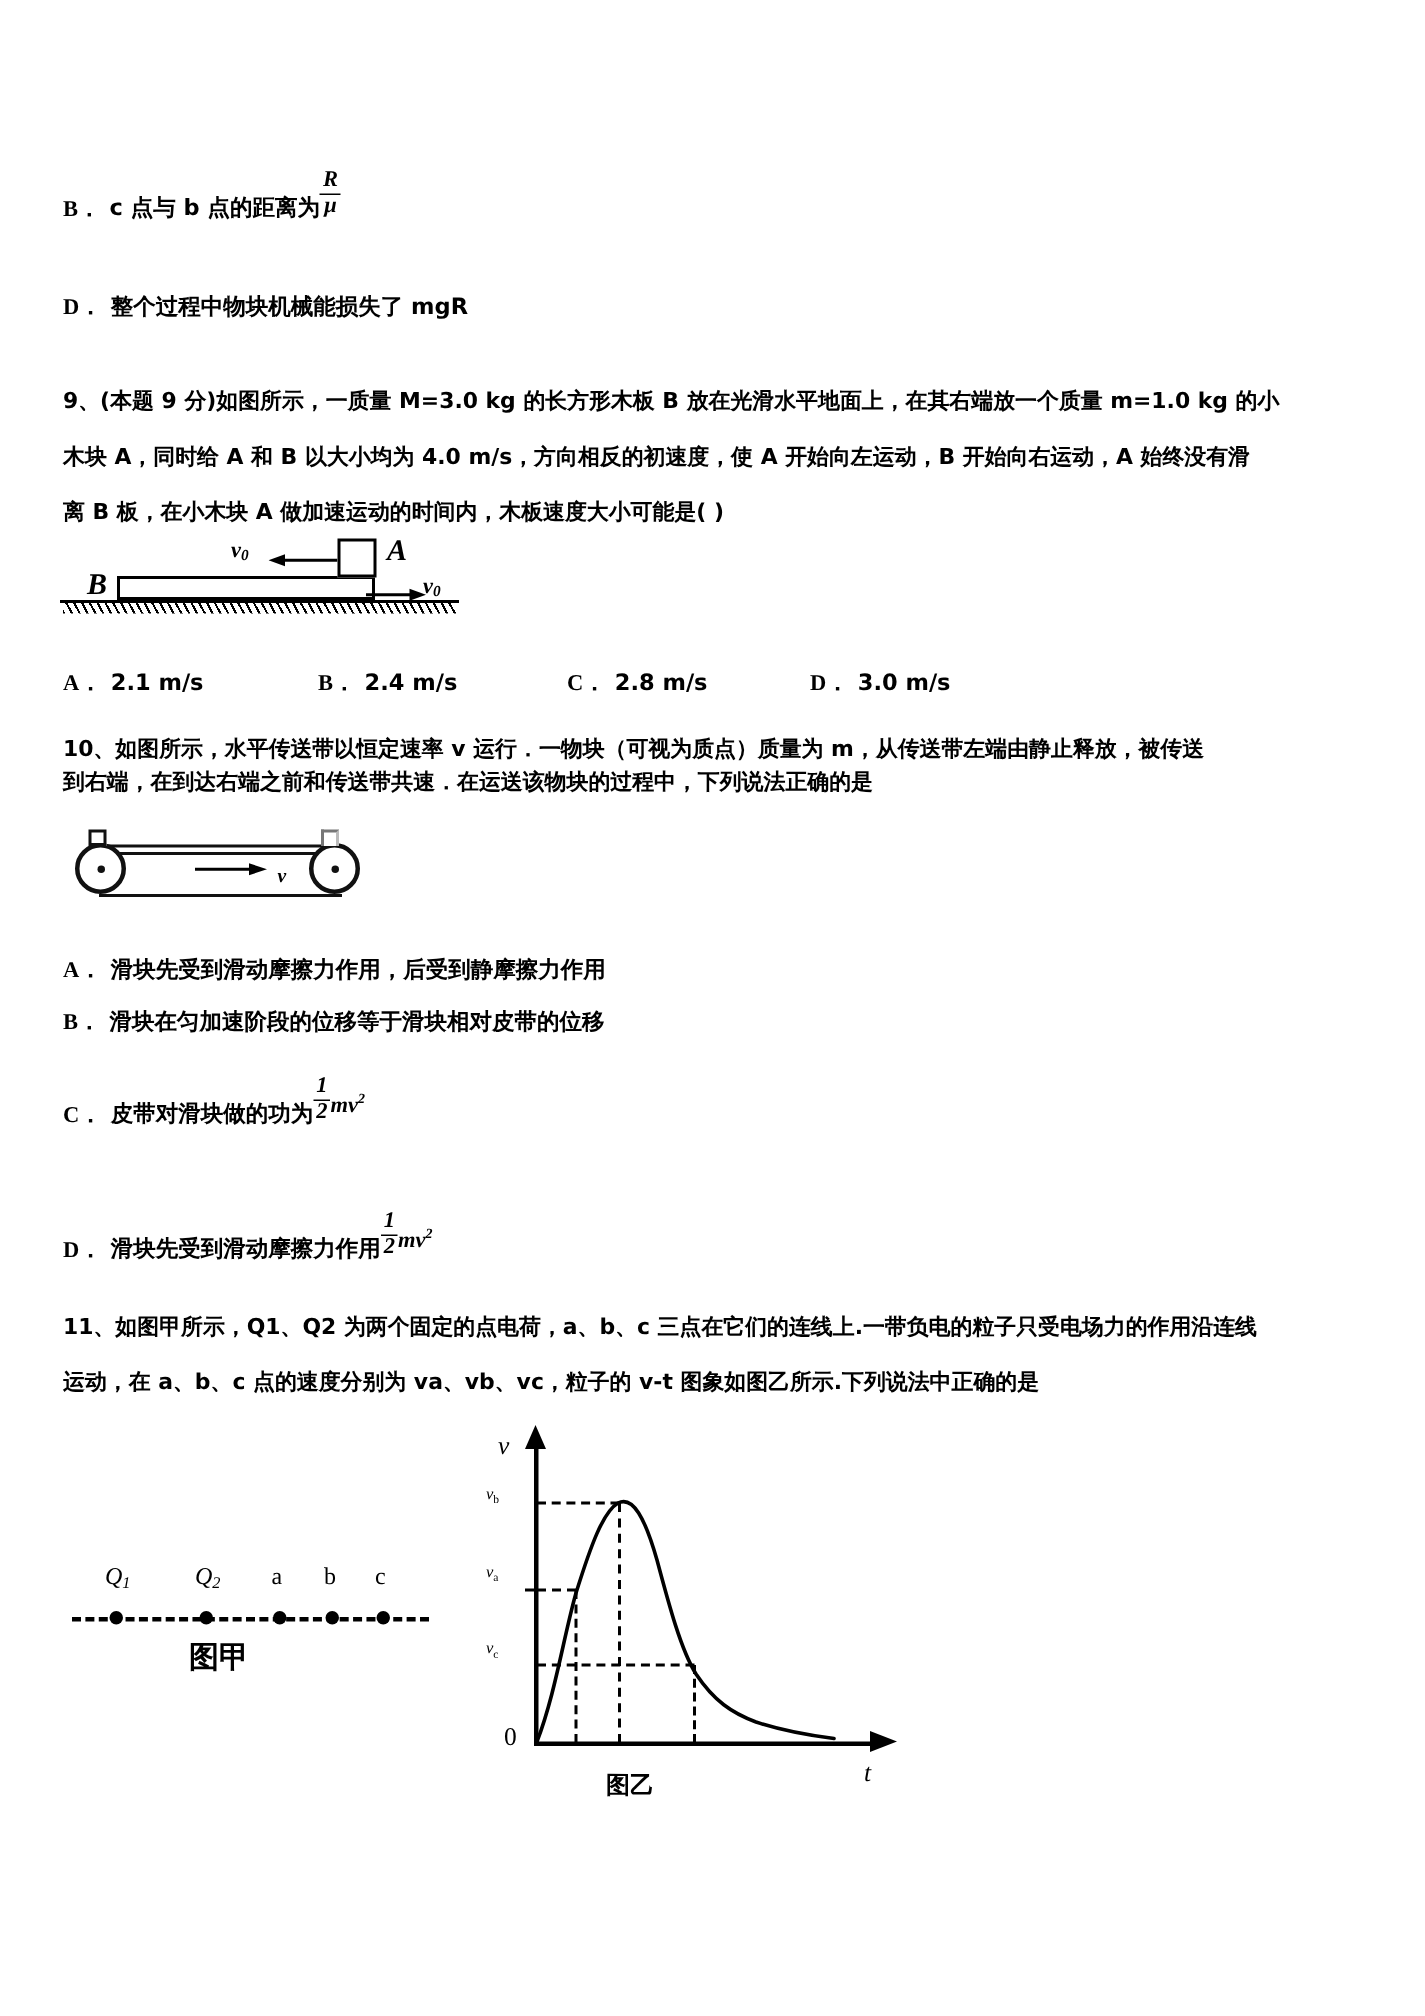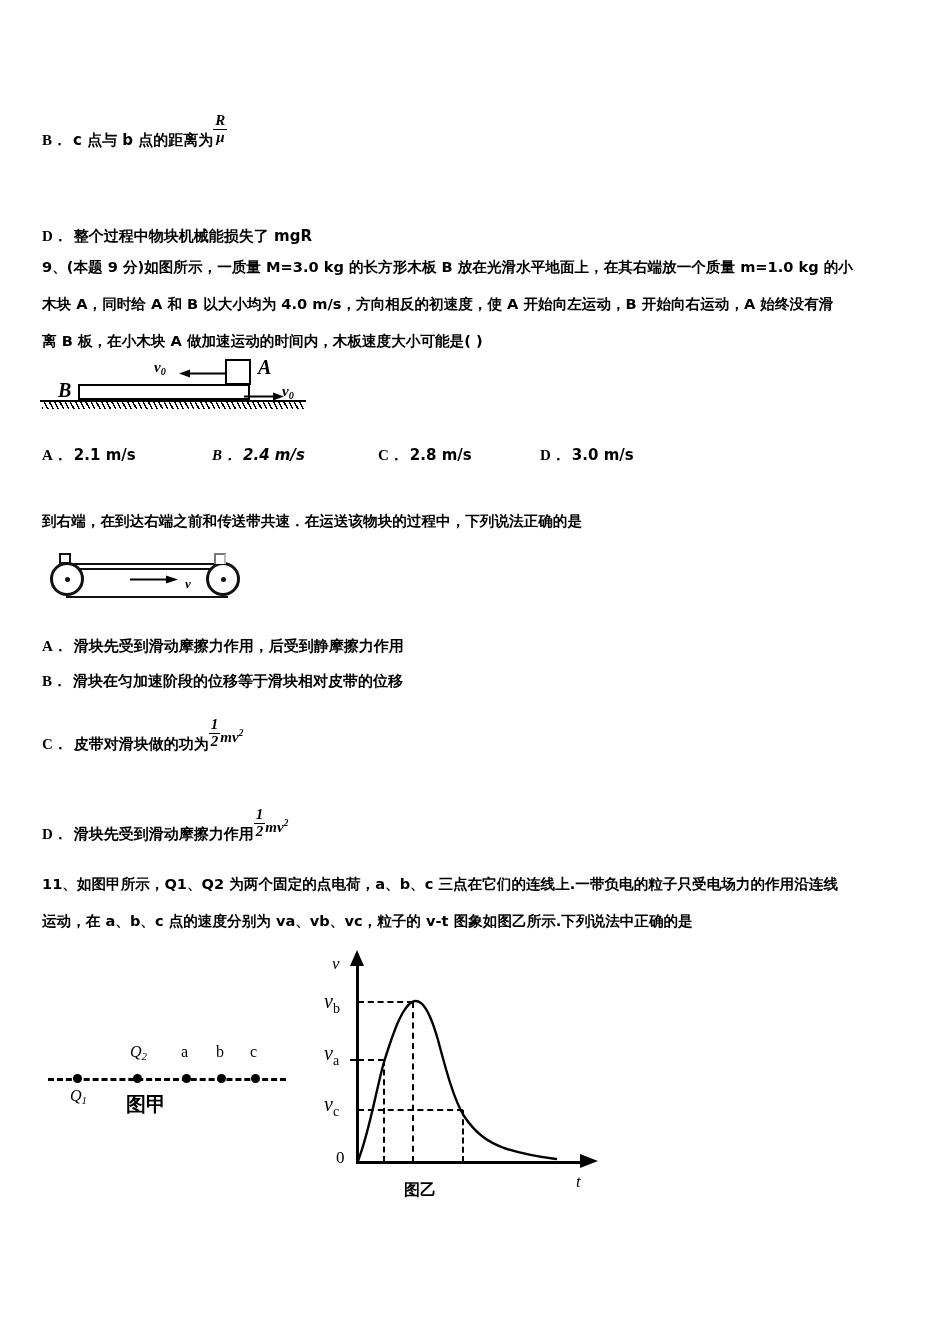--- a/index.html
+++ b/index.html
@@ -242,21 +242,21 @@
   .axis-lbl {
     position: absolute;
     font-family: "Liberation Serif", serif;
     font-style: italic;
     font-size: 17px;
   }
   .tick-lbl {
     position: absolute;
     font-family: "Liberation Serif", serif;
     font-style: italic;
-    font-size: 20px;
+    font-size: 11px;
     white-space: nowrap;
   }
   .tick-lbl sub { font-style: normal; font-size: 0.7em; }
   .yi-cap {
     position: absolute;
     left: 86px; top: 230px;
     font-family: "DejaVu Sans", "Liberation Sans", sans-serif;
     font-size: 16px;
     font-weight: 600;
   }
@@ -268,21 +268,21 @@
 </head>
 <body>
 
 <div class="page">
 
   <div class="optrow" style="left:42px; top:118px;">
     <span class="lbl">B．</span><span>c 点与 b 点的距离为</span><span class="fracwrap"><span class="frac"><span class="num">R</span><span class="den">μ</span></span></span>
   </div>
 
 
-  <div class="optrow" style="left:42px; top:227px;">
+  <div class="optrow" style="left:42px; top:195px;">
     <span class="lbl">D．</span><span>整个过程中物块机械能损失了 mgR</span>
   </div>
 
   <div class="qrow" style="top:258px;">9、(本题 9 分)如图所示，一质量 M=3.0 kg 的长方形木板 B 放在光滑水平地面上，在其右端放一个质量 m=1.0 kg 的小</div>
   <div class="qrow" style="top:295px;">木块 A，同时给 A 和 B 以大小均为 4.0 m/s，方向相反的初速度，使 A 开始向左运动，B 开始向右运动，A 始终没有滑</div>
   <div class="qrow" style="top:332px;">离 B 板，在小木块 A 做加速运动的时间内，木板速度大小可能是(      )</div>
 
   <div id="fig-board">
     <div class="lbl-B">B</div>
     <div class="board-body"></div>
@@ -301,30 +301,31 @@
       <polygon points="40,4.5 29,0.5 29,8.5" fill="#000"></polygon>
     </svg>
 
     <div class="ground-line"></div>
     <div class="hatch"></div>
   </div>
 
   <div class="optrow" style="left:42px; top:446px;">
     <span class="lbl">A．</span><span class="bd">2.1 m/s</span>
   </div>
-  <div class="optrow" style="left:212px; top:446px;font-style:italic;">
+  <div class="optrow" style="left:212px; top:446px;">
     <span class="lbl">B．</span><span class="bd">2.4 m/s</span>
   </div>
   <div class="optrow" style="left:378px; top:446px;">
     <span class="lbl">C．</span><span class="bd">2.8 m/s</span>
   </div>
   <div class="optrow" style="left:540px; top:446px;">
     <span class="lbl">D．</span><span class="bd">3.0 m/s</span>
   </div>
 
+  <div class="qrow" style="top:490px;">10、如图所示，水平传送带以恒定速率 v 运行．一物块（可视为质点）质量为 m，从传送带左端由静止释放，被传送</div>
   <div class="qrow" style="top:512px;">到右端，在到达右端之前和传送带共速．在运送该物块的过程中，下列说法正确的是</div>
 
   <div id="fig-belt">
     <div class="belt-top"></div>
     <div class="belt-top2"></div>
     <div class="belt-bot"></div>
     <div class="pulley left">
         <span class="hub"></span>
       </div>
     <div class="pulley right">
@@ -353,21 +354,21 @@
   <div class="optrow" style="left:42px; top:812px;">
     <span class="lbl">D．</span><span>滑块先受到滑动摩擦力作用</span><span class="fracwrap"><span class="frac"><span class="num">1</span><span class="den">2</span></span></span><span class="aftfrac"><span>mv</span><sup class="ex">2</sup></span>
   </div>
 
   <div class="qrow" style="top:875px;">11、如图甲所示，Q1、Q2 为两个固定的点电荷，a、b、c 三点在它们的连线上.一带负电的粒子只受电场力的作用沿连线</div>
   <div class="qrow" style="top:912px;">运动，在 a、b、c 点的速度分别为 va、vb、vc，粒子的 v-t 图象如图乙所示.下列说法中正确的是</div>
 
   <div id="fig-jia">
     <div class="chargeline"></div>
 
-    <div class="clabel" style="left:22px;margin-top:44px;">Q<sub class="sb">1</sub></div>
+    <div class="clabel" style="left:22px;">Q<sub class="sb">1</sub></div>
     <div class="clabel" style="left:82px;">Q<sub class="sb">2</sub></div>
     <div class="clabel up" style="left:133px;">a</div>
     <div class="clabel up" style="left:168px;">b</div>
     <div class="clabel up" style="left:202px;">c</div>
 
     <div class="cdot" style="left:25px;"></div>
     <div class="cdot" style="left:85px;"></div>
     <div class="cdot" style="left:134px;"></div>
     <div class="cdot" style="left:169px;"></div>
     <div class="cdot" style="left:203px;"></div>

